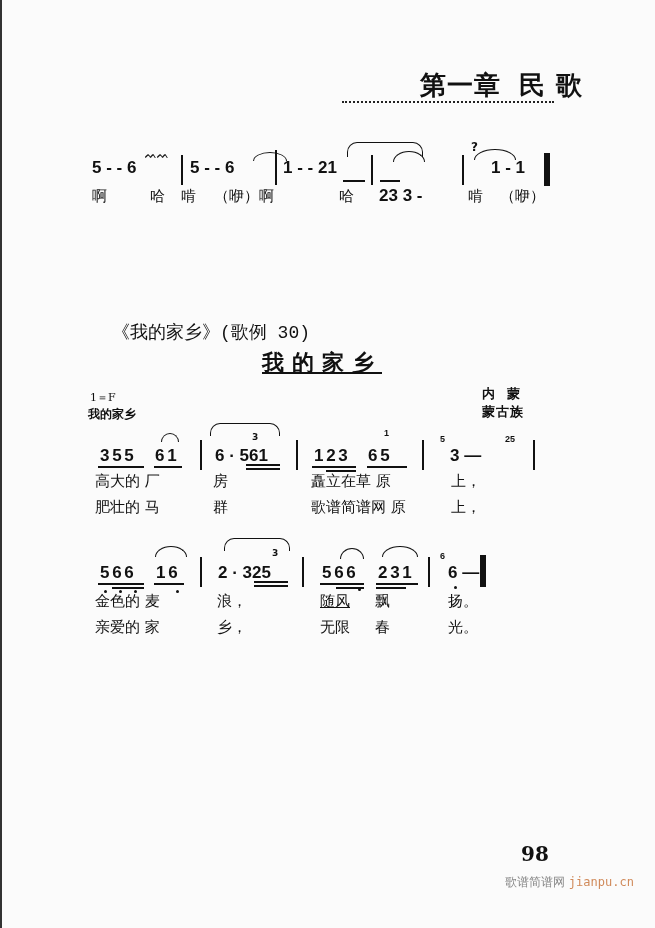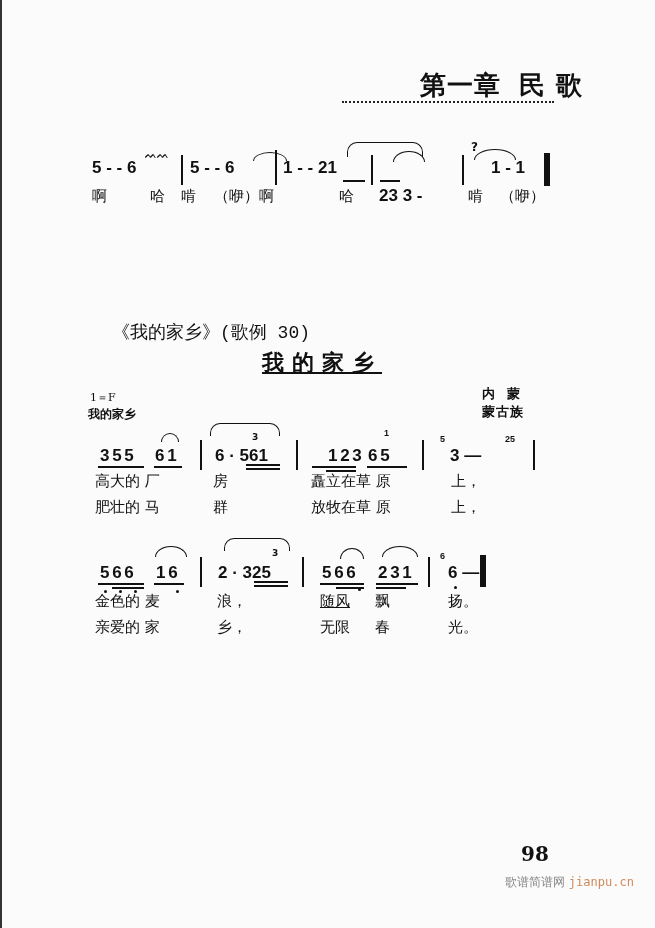--- a/index.html
+++ b/index.html
@@ -132,40 +132,40 @@
   <div class="slur" style="left:161px;top:433px;width:16px;height:8px;"></div>
   <div class="barline" style="left:200px;top:440px;height:30px;"></div>
 
   <div class="bracket" style="left:210px;top:423px;width:68px;height:12px;"></div>
   <div class="abs triplet" style="left:252px;top:432px;">3</div>
   <div class="abs note" style="left:215px;top:446px;text-align:right;">6 · 561</div>
   <div class="underline" style="left:246px;top:464px;width:34px;"></div>
   <div class="underline" style="left:246px;top:468px;width:34px;"></div>
   <div class="barline" style="left:296px;top:440px;height:30px;"></div>
 
-  <div class="abs note" style="left:328px;top:446px;word-spacing:-2px;">1 2 3</div>
+  <div class="abs note" style="left:314px;top:446px;word-spacing:-2px;">1 2 3</div>
   <div class="underline" style="left:312px;top:466px;width:44px;"></div>
   <div class="underline" style="left:326px;top:470px;width:30px;"></div>
   <div class="abs grace" style="left:384px;top:428px;">1</div>
   <div class="abs note" style="left:368px;top:446px;word-spacing:-2px;">6 5</div>
   <div class="underline" style="left:367px;top:466px;width:40px;"></div>
   <div class="barline" style="left:422px;top:440px;height:30px;"></div>
 
   <div class="abs grace" style="left:440px;top:434px;">5</div>
   <div class="abs note" style="left:450px;top:446px;">3  —</div>
   <div class="abs grace" style="left:505px;top:434px;">25</div>
   <div class="barline" style="left:533px;top:440px;height:30px;"></div>
 
   <div class="abs lyric" style="left:95px;top:472px;">高大的 厂</div>
   <div class="abs lyric" style="left:213px;top:472px;">房</div>
   <div class="abs lyric" style="left:311px;top:472px;">矗立在草 原</div>
   <div class="abs lyric" style="left:451px;top:472px;">上，</div>
   <div class="abs lyric" style="left:95px;top:498px;">肥壮的 马</div>
   <div class="abs lyric" style="left:213px;top:498px;">群</div>
-  <div class="abs lyric" style="left:311px;top:498px;">放牧在草 原</div>
+  <div class="abs lyric" style="left:311px;top:498px;">歌谱简谱网 原</div>
   <div class="abs lyric" style="left:451px;top:498px;">上，</div>
 </div>
 
 <div>
   <div class="abs note" style="left:100px;top:563px;word-spacing:-2px;">5 6 6</div>
   <div class="underline" style="left:98px;top:583px;width:46px;"></div>
   <div class="underline" style="left:112px;top:587px;width:32px;"></div>
   <div class="dot" style="left:104px;top:590px;"></div>
   <div class="dot" style="left:119px;top:590px;"></div>
   <div class="dot" style="left:134px;top:590px;"></div>

